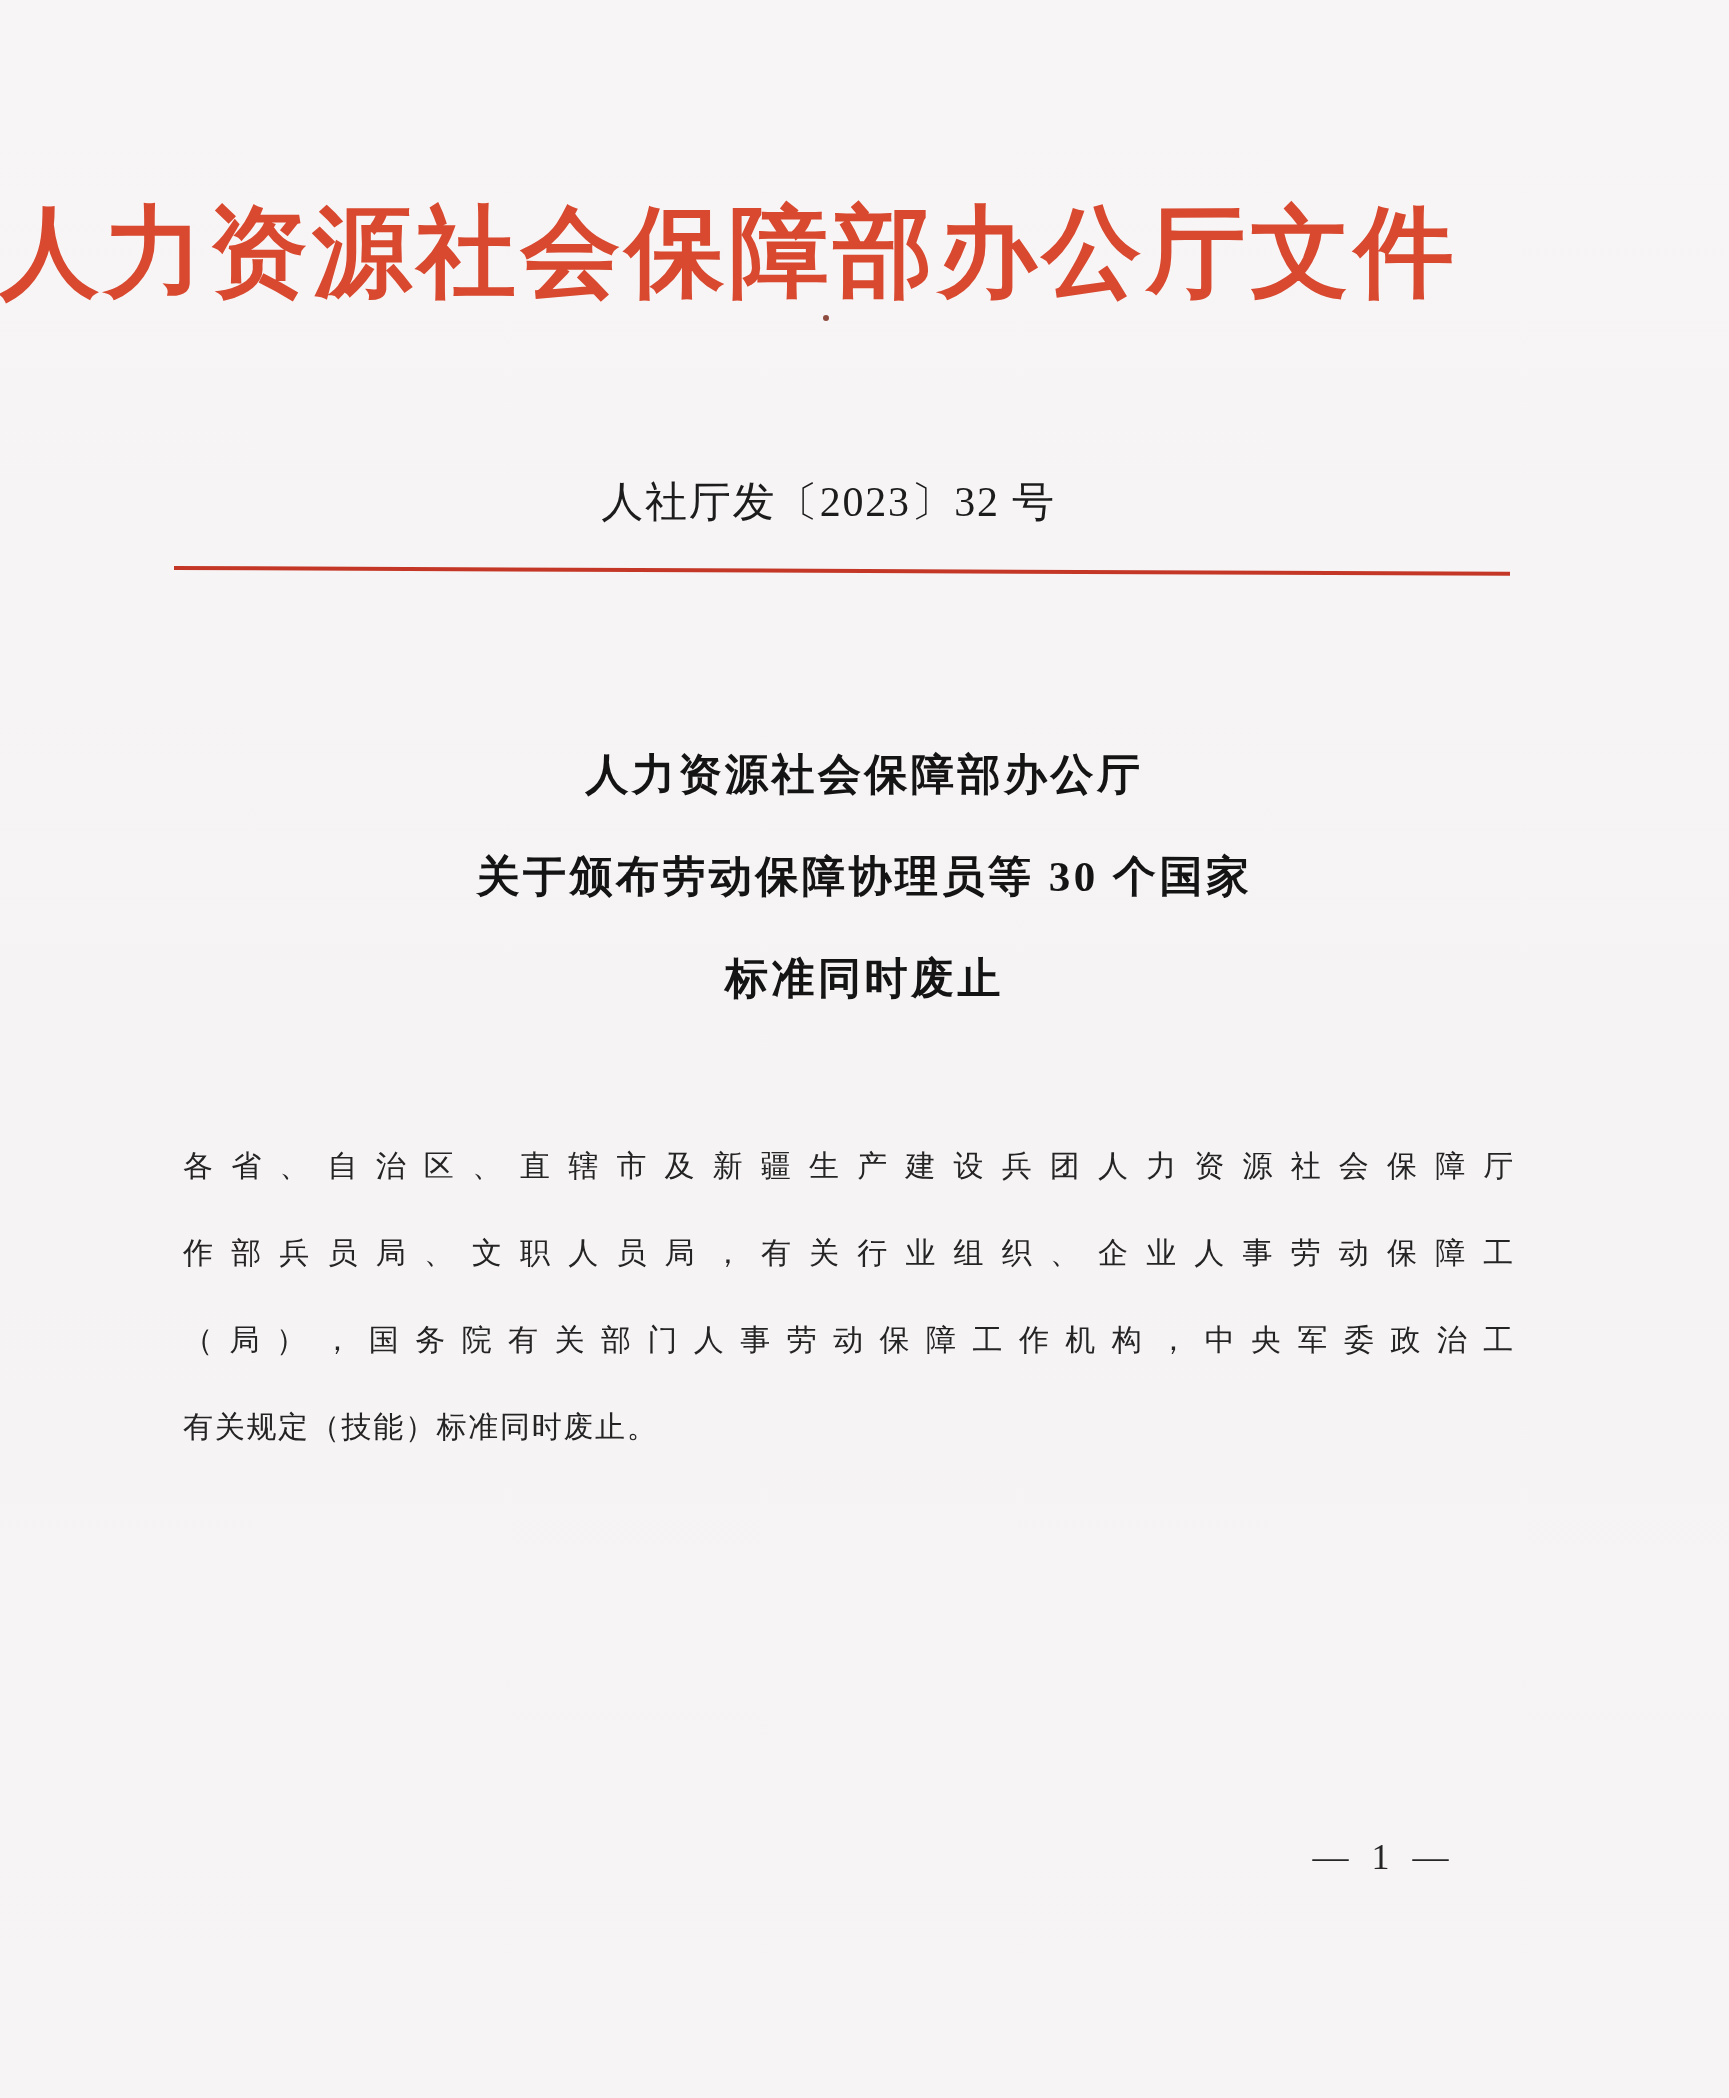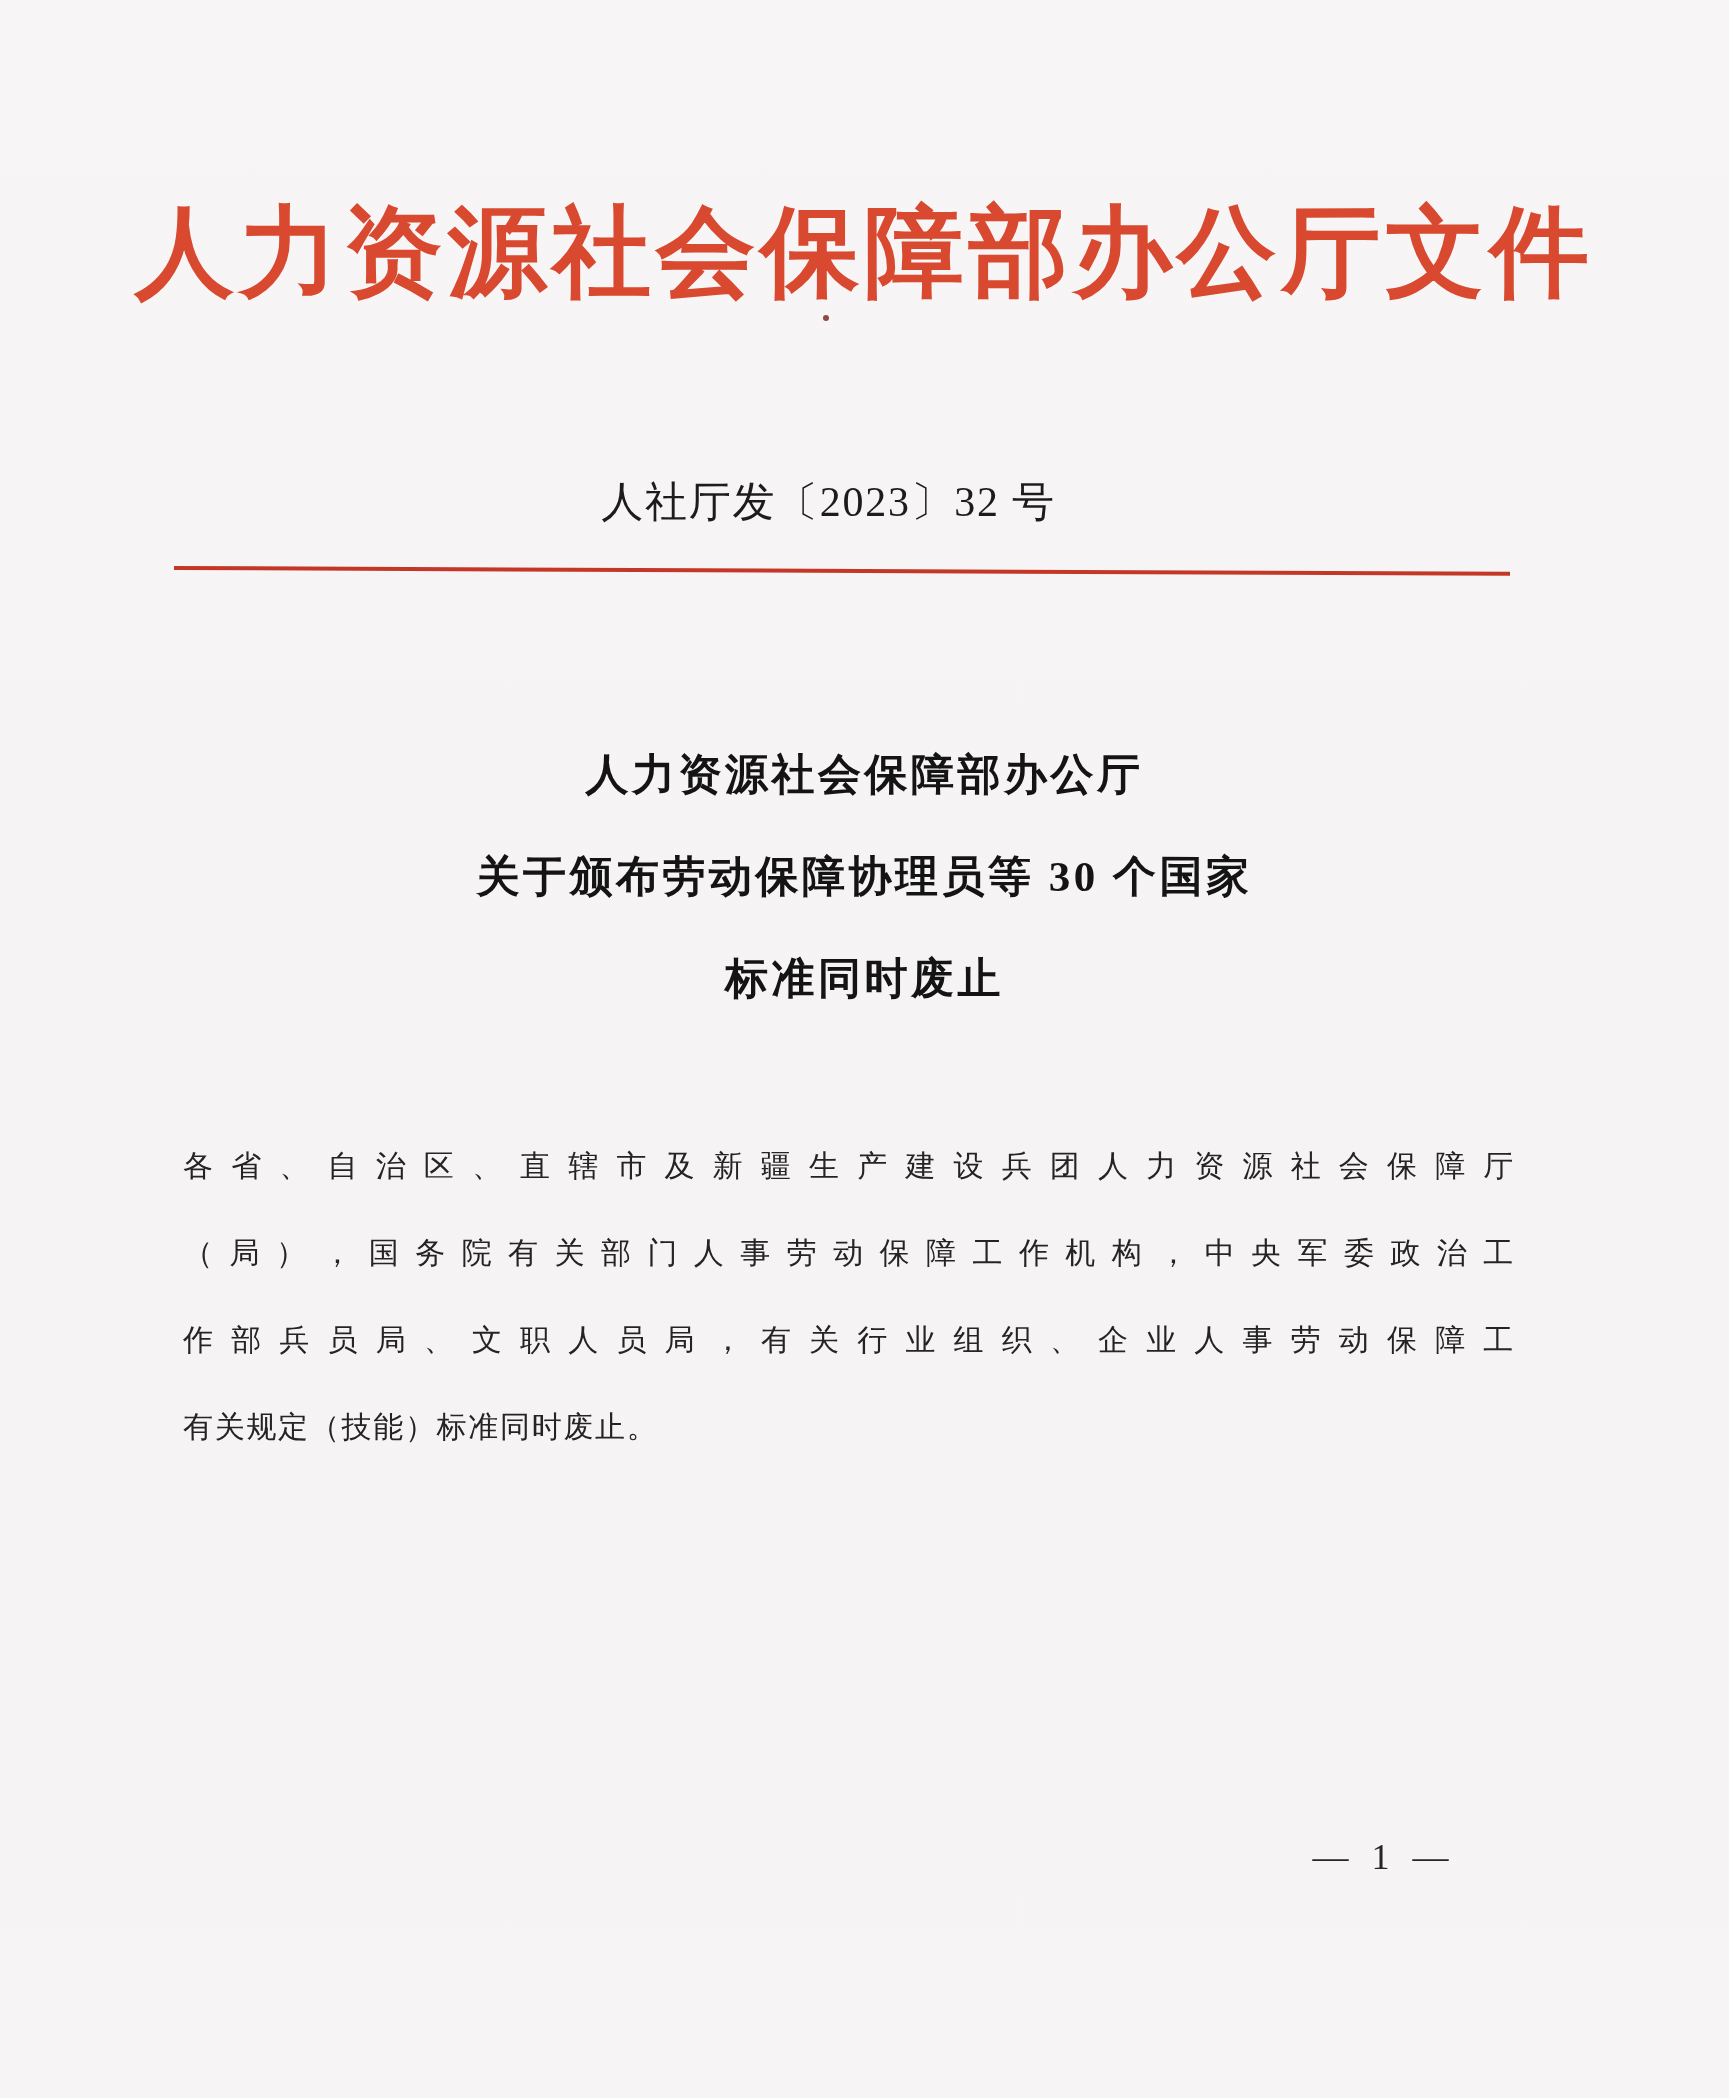--- a/index.html
+++ b/index.html
@@ -20,21 +20,20 @@
     background: linear-gradient(180deg, #f8f5f6 0%, #f6f3f4 55%, #f7f4f5 100%);
   }
   
   .org-header {
     position: absolute;
     top: 177px;
     left: 0;
     width: 1729px;
     height: 151px;
     line-height: 151px;
-    text-align: center;
     font-size: 99px;
     font-weight: bold;
     letter-spacing: 5.2px;
     color: var(--accent-red, #d8492f);
     white-space: nowrap;
   }
   
   .doc-number {
     position: absolute;
     top: 475px;
@@ -139,21 +138,21 @@
   <div class="red-rule"></div>
 
   <div class="doc-title">
     <div class="t-line">人力资源社会保障部办公厅</div>
     <div class="t-line">关于颁布劳动保障协理员等 30 个国家</div>
     <div class="t-line">标准同时废止</div>
   </div>
 
   <div class="doc-body">
     <div class="line justify">各省、自治区、直辖市及新疆生产建设兵团人力资源社会保障厅</div>
+    <div class="line justify">作部兵员局、文职人员局，有关行业组织、企业人事劳动保障工</div>
     <div class="line justify">（局），国务院有关部门人事劳动保障工作机构，中央军委政治工</div>
-    <div class="line justify">作部兵员局、文职人员局，有关行业组织、企业人事劳动保障工</div>
     <div class="line">有关规定（技能）标准同时废止。</div>
   </div>
 
   <div class="page-number">— 1 —</div>
 
 </div>
 
 
 </body></html>

